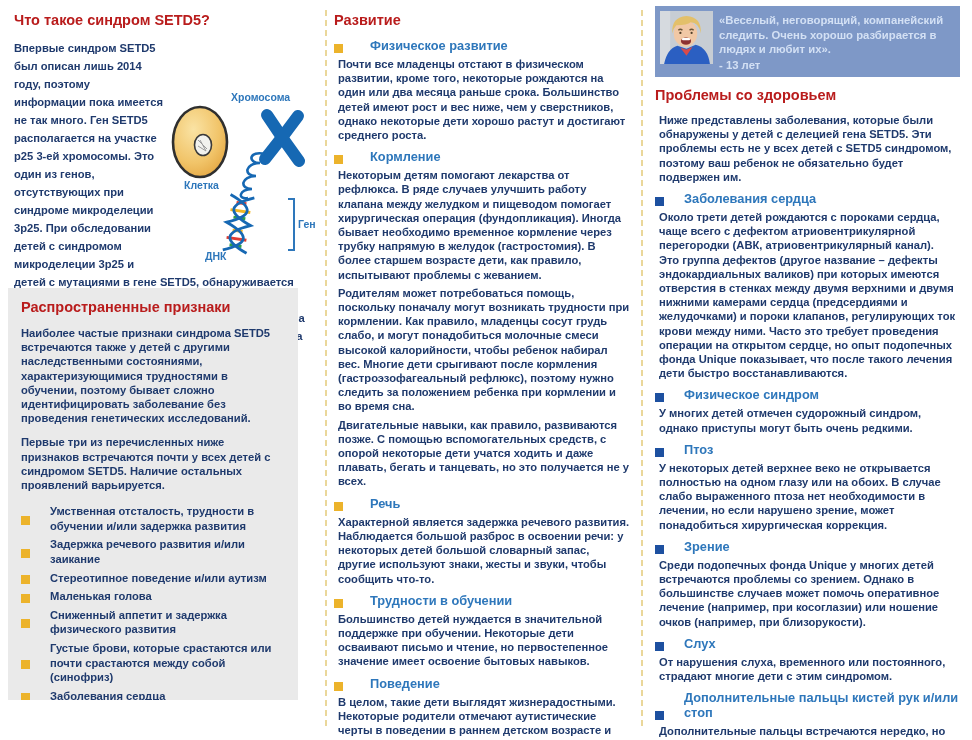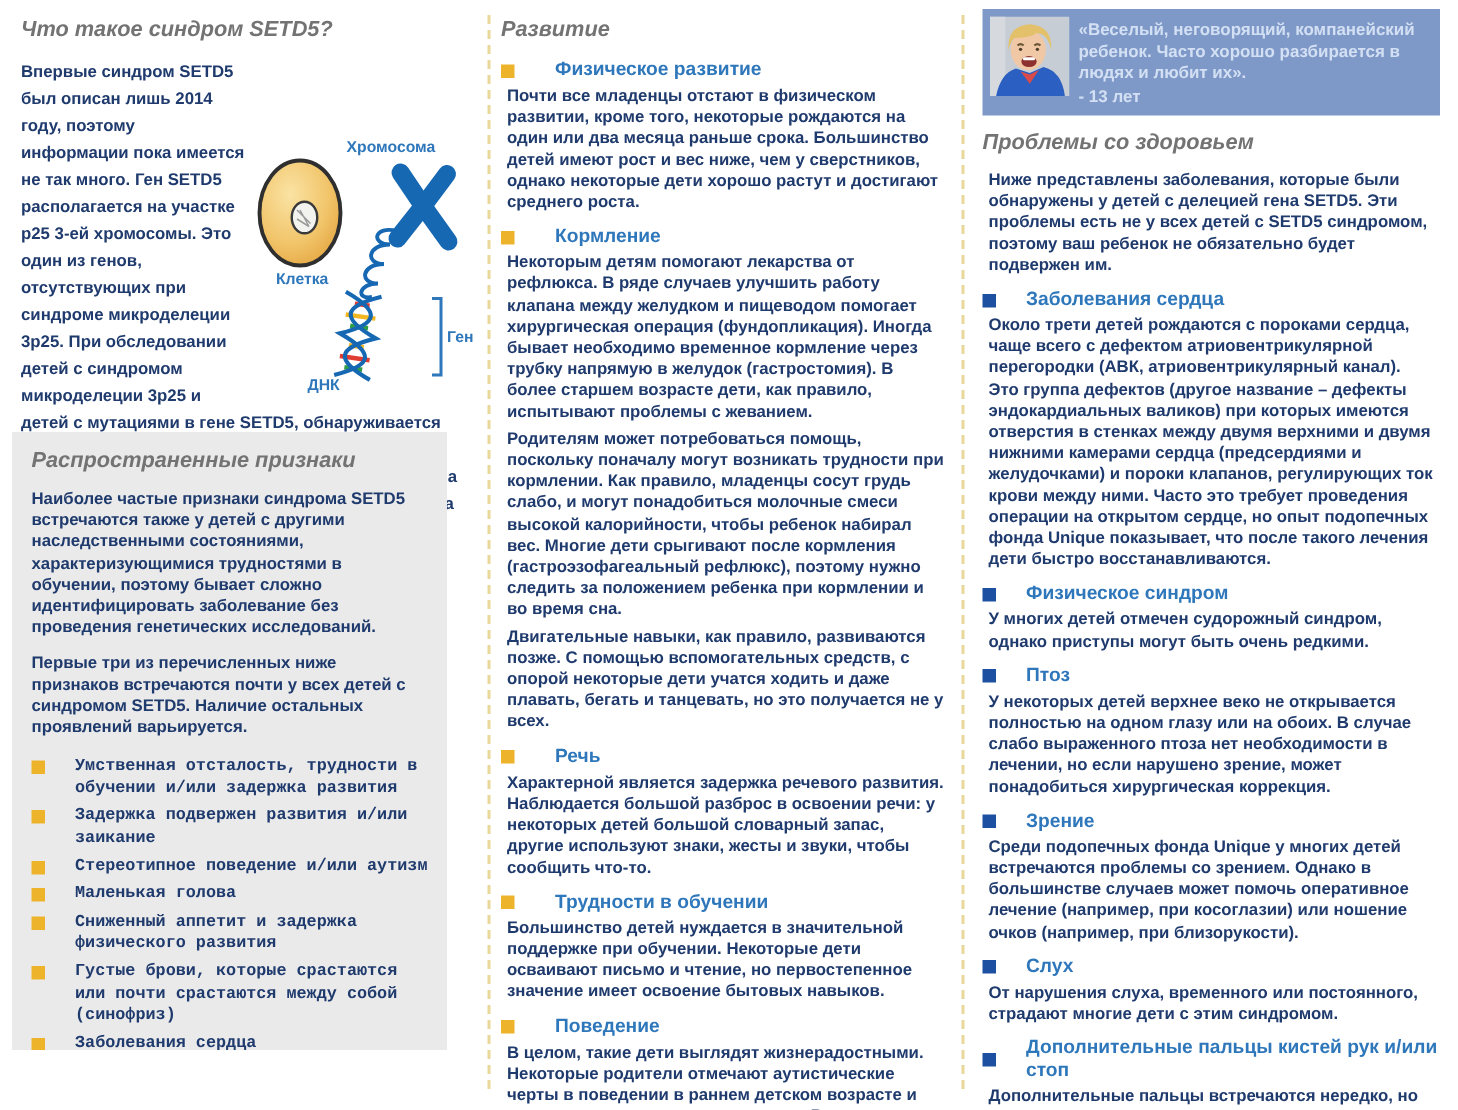--- a/index.html
+++ b/index.html
@@ -4,41 +4,41 @@
 <style>
   html,body{margin:0;padding:0;}
   body{
     width:972px;height:740px;position:relative;background:#ffffff;
     font-family:"Liberation Sans",sans-serif;color:#1f3a6d;overflow:hidden;
   }
   .sep{position:absolute;top:10px;height:716px;width:0;border-left:2px dashed #ead79a;}
   #sep1{left:325px;}
   #sep2{left:641px;}
 
-  .h-main{color:#737373;font-size:14.5px;font-weight:bold;margin:0 0 9px 0;line-height:17px;font-style:italic;}
+  .h-main{color:#b91c1c;font-size:14.5px;font-weight:bold;margin:0 0 9px 0;line-height:17px;}
   .body-txt{font-size:11.2px;line-height:14.2px;font-weight:bold;color:#1f3a6d;margin:0 0 10px 0;}
   .body-txt.tight{margin:4px;}
 
   
   #col-left{position:absolute;left:14px;top:12px;width:305px;}
   #diagram-float{float:right;width:150px;height:172px;margin:52px 0 4px 6px;text-align:center;}
 
   #gray-box{position:absolute;left:8px;top:288px;width:290px;height:412px;background:#eaeaea;box-sizing:border-box;padding:11px 13px 10px 13px;overflow:hidden;}
   #gray-box .h-main{margin-bottom:10px;}
 
   ul.sq-list{list-style:none;margin:12px 0 0 0;padding:0;}
-  ul.sq-list li{display:flex;align-items:flex-start;margin:0 0 4px 0;font-family:Liberation Mono, monospace;}
+  ul.sq-list li{display:flex;align-items:center;margin:0 0 4px 0;}
   .sq{flex:0 0 auto;width:9px;height:9px;margin:3px 0 0 0;background:#ecb32b;}
   ul.sq-list .li-txt{margin-left:20px;font-size:11.2px;line-height:14.6px;font-weight:bold;}
 
   
   #col-mid{position:absolute;left:334px;top:12px;width:300px;}
   #col-right{position:absolute;left:655px;top:6px;width:305px;}
 
-  .subhead{display:flex;align-items:center;margin:7px 0 3px 0;}
+  .subhead{display:flex;align-items:flex-end;margin:7px 0 3px 0;}
   .subhead .sq{margin-top:3px;}
   .subhead .sh-txt{color:#2e77bb;font-size:12.8px;line-height:15px;font-weight:bold;margin-left:27px;}
   #col-right .subhead .sh-txt{margin-left:20px;}
   #col-right .sq{background:#1d50a0;}
 
   
   #quote-card{background:#7e98c7;display:flex;padding:5px;box-sizing:border-box;min-height:62px;margin:0 0 10px 0;}
   #quote-photo{flex:0 0 auto;width:53px;height:53px;}
   #quote-body{margin-left:6px;color:#d3e0f4;font-size:11.3px;line-height:14.5px;font-weight:bold;padding-top:2px;}
   #quote-attrib{margin-top:1px;}
@@ -106,21 +106,21 @@
   <div class="h-main">Распространенные признаки</div>
   <p class="body-txt">Наиболее частые признаки синдрома SETD5 встречаются также у детей с другими наследственными состояниями, характеризующимися трудностями в обучении, поэтому бывает сложно идентифицировать заболевание без проведения генетических исследований.</p>
   <p class="body-txt">Первые три из перечисленных ниже признаков встречаются почти у всех детей с синдромом SETD5. Наличие остальных проявлений варьируется.</p>
   <ul class="sq-list">
     <li>
         <span class="sq"></span>
         <span class="li-txt">Умственная отсталость, трудности в обучении и/или задержка развития</span>
       </li>
     <li>
         <span class="sq"></span>
-        <span class="li-txt">Задержка подвержен развития и/или заикание</span>
+        <span class="li-txt">Задержка речевого развития и/или заикание</span>
       </li>
     <li>
         <span class="sq"></span>
         <span class="li-txt">Стереотипное поведение и/или аутизм</span>
       </li>
     <li>
         <span class="sq"></span>
         <span class="li-txt">Маленькая голова</span>
       </li>
     <li>
@@ -196,21 +196,21 @@
         <ellipse cx="25" cy="22" rx="11.5" ry="13" fill="#f1c8a5"></ellipse>
         <path d="M12,22 Q11,6 26,5 Q41,6 40,22 Q38,11 30,11 Q27,14 16,14 Q13,17 12,22 Z" fill="#e3c06a"></path>
         <path d="M18,19 q2,-2 4,0 M29,19 q2,-2 4,0" stroke="#6b5638" stroke-width="1.4" fill="none"></path>
         <circle cx="20" cy="21.5" r="1.1" fill="#4e3d28"></circle>
         <circle cx="31" cy="21.5" r="1.1" fill="#4e3d28"></circle>
         <ellipse cx="25.5" cy="29.5" rx="5" ry="3.6" fill="#8c3030"></ellipse>
         <rect x="21.5" y="26.6" width="8" height="2" rx="1" fill="#ffffff"></rect>
       </svg>
     </div>
     <div id="quote-body">
-      <div>«Веселый, неговорящий, компанейский ребенок. Часто хорошо разбирается в людях и любит их».</div>
+      <div>«Веселый, неговорящий, компанейский следить. Очень хорошо разбирается в людях и любит их».</div>
       <div id="quote-attrib">- 13 лет</div>
     </div>
   </div>
 
   <div class="h-main">Проблемы со здоровьем</div>
   <p class="body-txt tight">Ниже представлены заболевания, которые были обнаружены у детей с делецией гена SETD5. Эти проблемы есть не у всех детей с SETD5 синдромом, поэтому ваш ребенок не обязательно будет подвержен им.</p>
 
   <div class="subhead">
       <span class="sq"></span>
       <span class="sh-txt">Заболевания сердца</span>

